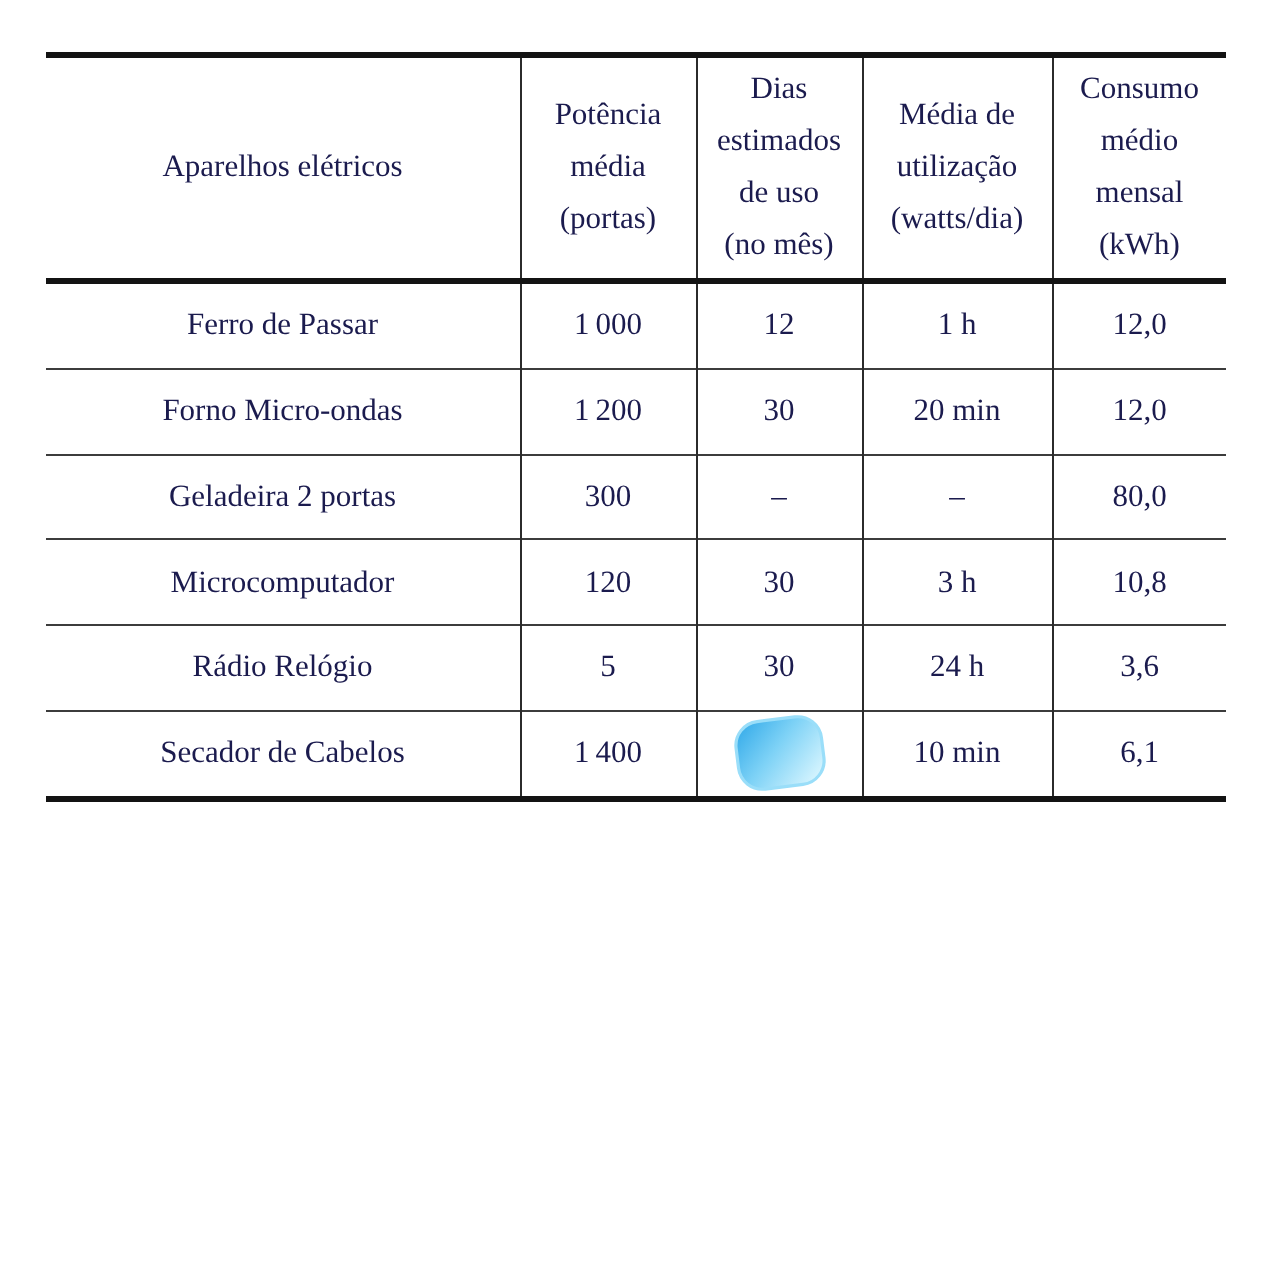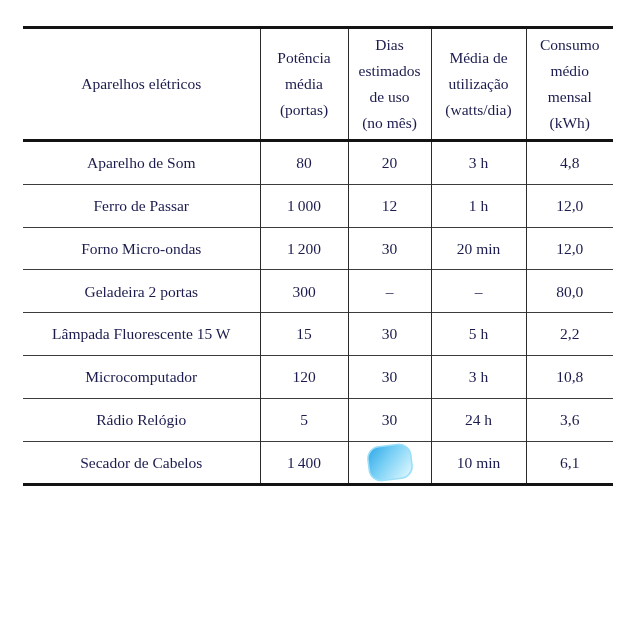--- a/index.html
+++ b/index.html
@@ -99,53 +99,39 @@
           <th>
             <span class="hdr-line">Consumo</span>
             <span class="hdr-line">médio</span>
             <span class="hdr-line">mensal</span>
             <span class="hdr-line">(kWh)</span>
           </th>
         </tr>
     </thead>
     <tbody>
         <tr>
-          <td>Aparelho de Som</td>
-          <td>80</td>
-          <td>20</td>
-          <td>3 h</td>
-          <td>4,8</td>
-        </tr>
-        <tr>
           <td>Ferro de Passar</td>
           <td>1 000</td>
           <td>12</td>
           <td>1 h</td>
           <td>12,0</td>
         </tr>
         <tr>
           <td>Forno Micro-ondas</td>
           <td>1 200</td>
           <td>30</td>
           <td>20 min</td>
           <td>12,0</td>
         </tr>
         <tr>
           <td>Geladeira 2 portas</td>
           <td>300</td>
           <td>–</td>
           <td>–</td>
           <td>80,0</td>
-        </tr>
-        <tr>
-          <td>Lâmpada Fluorescente 15 W</td>
-          <td>15</td>
-          <td>30</td>
-          <td>5 h</td>
-          <td>2,2</td>
         </tr>
         <tr>
           <td>Microcomputador</td>
           <td>120</td>
           <td>30</td>
           <td>3 h</td>
           <td>10,8</td>
         </tr>
         <tr>
           <td>Rádio Relógio</td>

